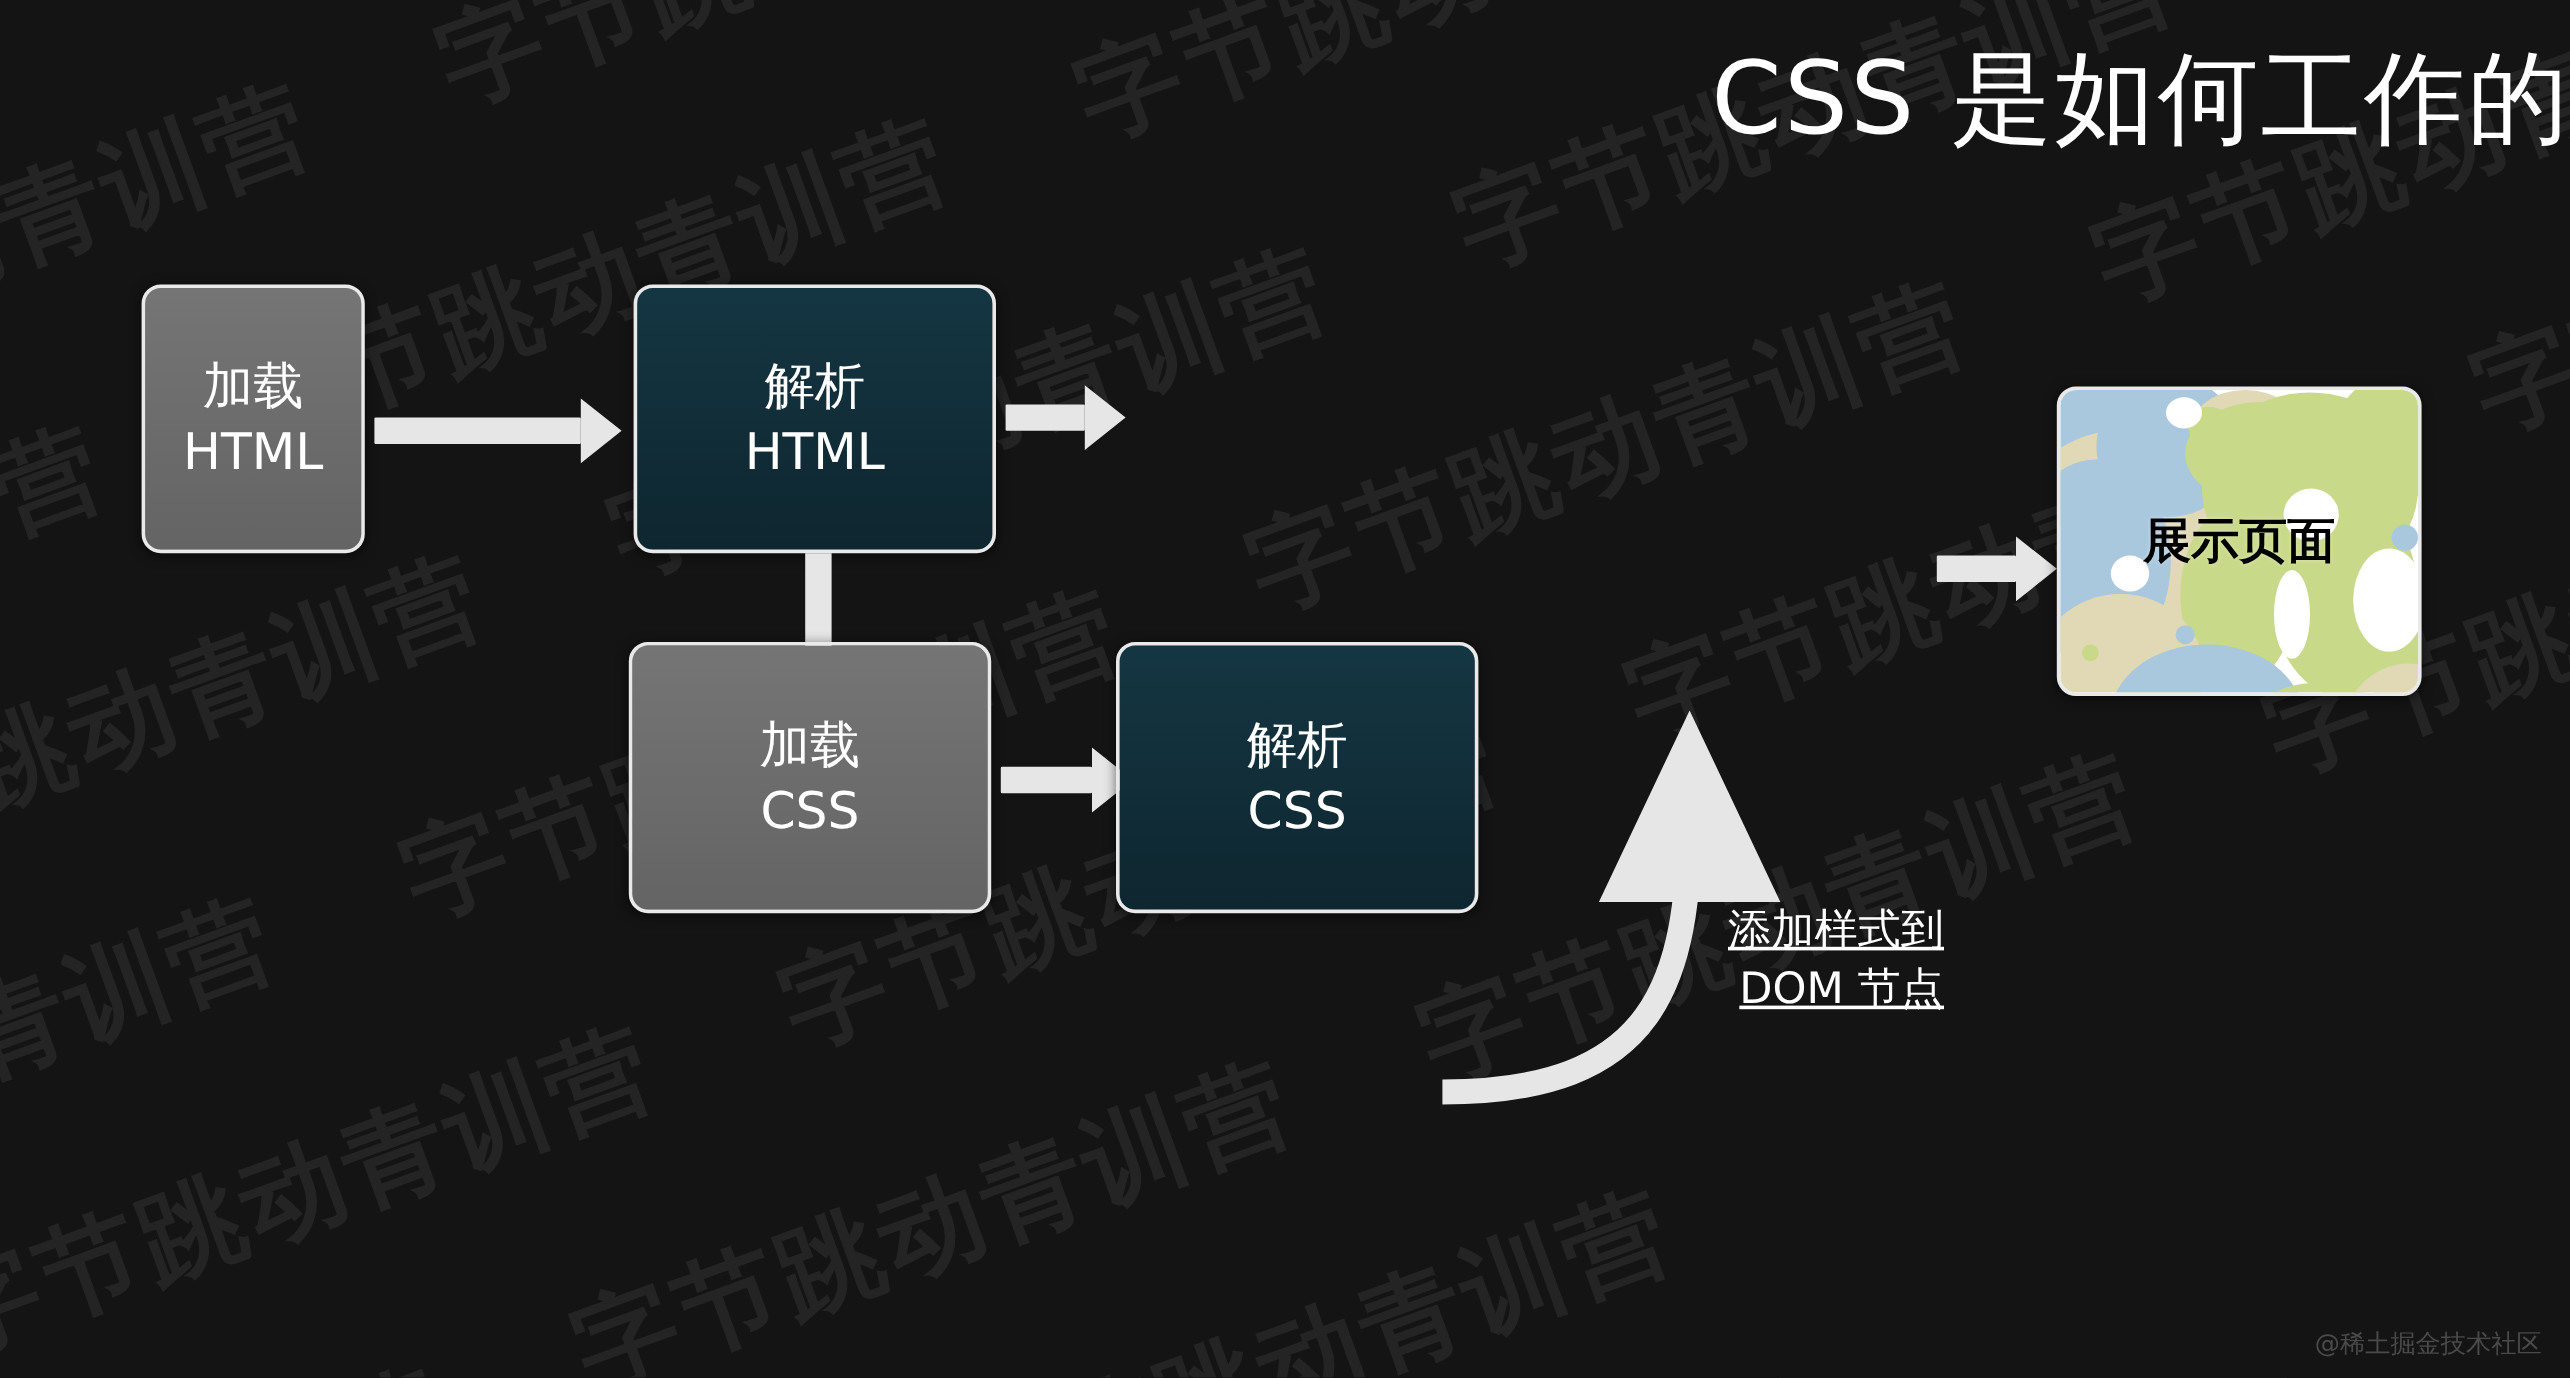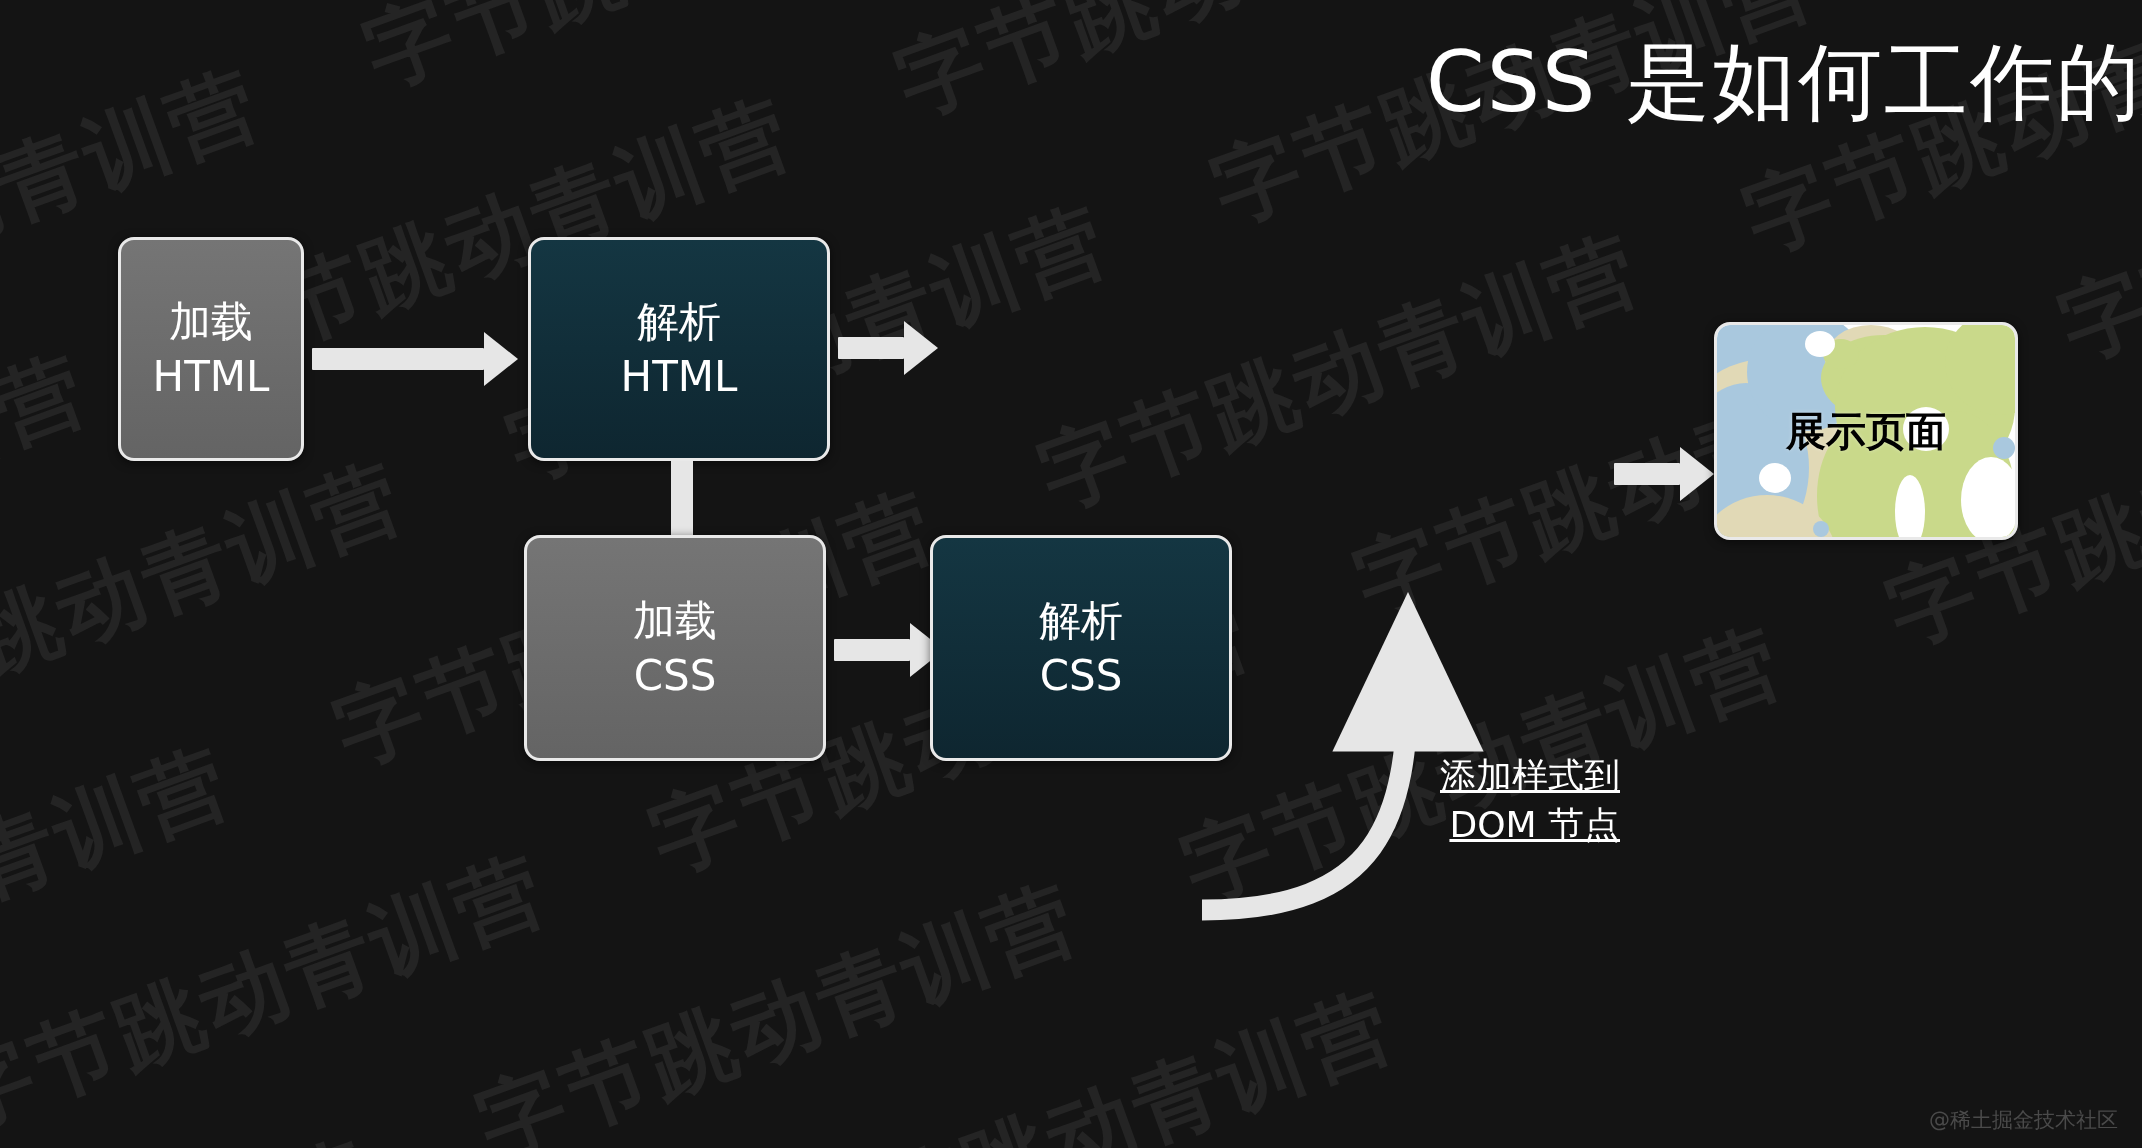--- a/index.html
+++ b/index.html
@@ -254,21 +254,21 @@
     <div class="shaft" style="width:66px;"></div>
     <div class="head"></div>
   </div>
 
 
   <div class="arrow-h" style="left:1614px; top:442px; width:100px; height:64px;">
     <div class="shaft" style="width:66px;"></div>
     <div class="head"></div>
   </div>
 
-  <div class="node art" style="left:1714px; top:322px; width:304px; height:218px;">
+  <div class="node art" style="left:1714px; top:322px; width:304px; height:258px;">
     <div class="art-canvas">
       <div class="blob" style="left:-30px; top:-18px; width:170px; height:150px; background:#a9c8de;"></div>
       <div class="blob" style="left:-46px; top:34px; width:190px; height:200px; background:#e1d9b6;"></div>
       <div class="blob" style="left:-34px; top:58px; width:126px; height:170px; background:#a9c8de;"></div>
       <div class="blob" style="left:30px; top:-12px; width:120px; height:118px; background:#a9c8de;"></div>
       <div class="blob" style="left:108px; top:0px; width:92px; height:68px; background:#e1d9b6;"></div>
       <div class="blob" style="left:104px; top:10px; width:126px; height:86px; background:#c9d98a;"></div>
       <div class="blob" style="left:118px; top:2px; width:180px; height:160px; background:#c9d98a;"></div>
       <div class="blob" style="left:228px; top:-14px; width:110px; height:104px; background:#c9d98a;"></div>
       <div class="blob" style="left:176px; top:86px; width:122px; height:170px; background:#c9d98a;"></div>

